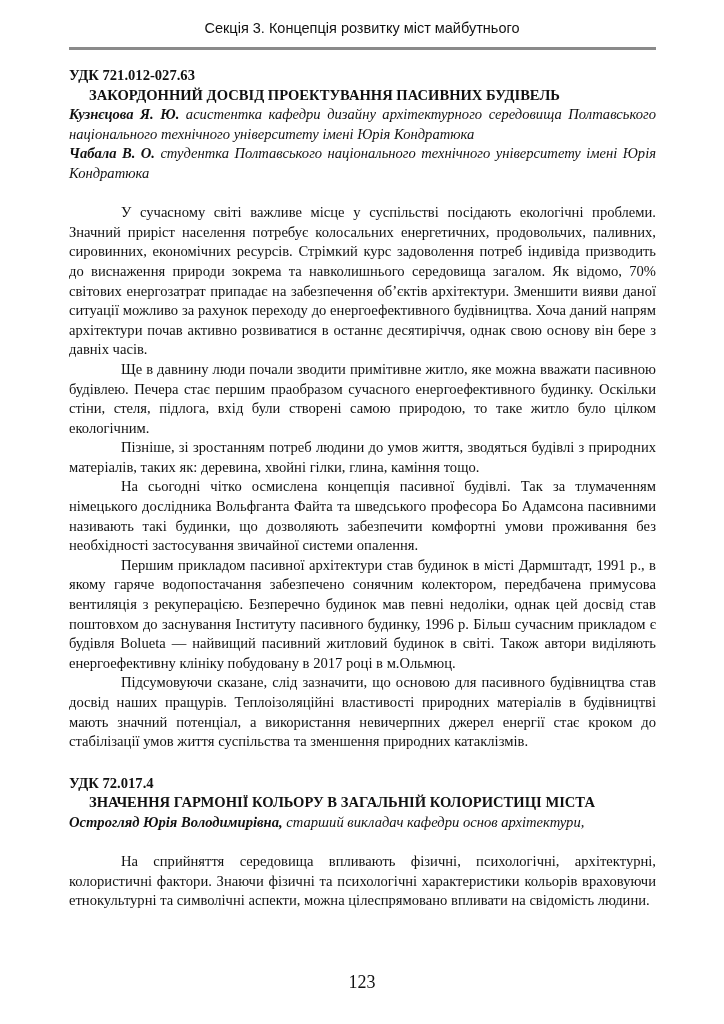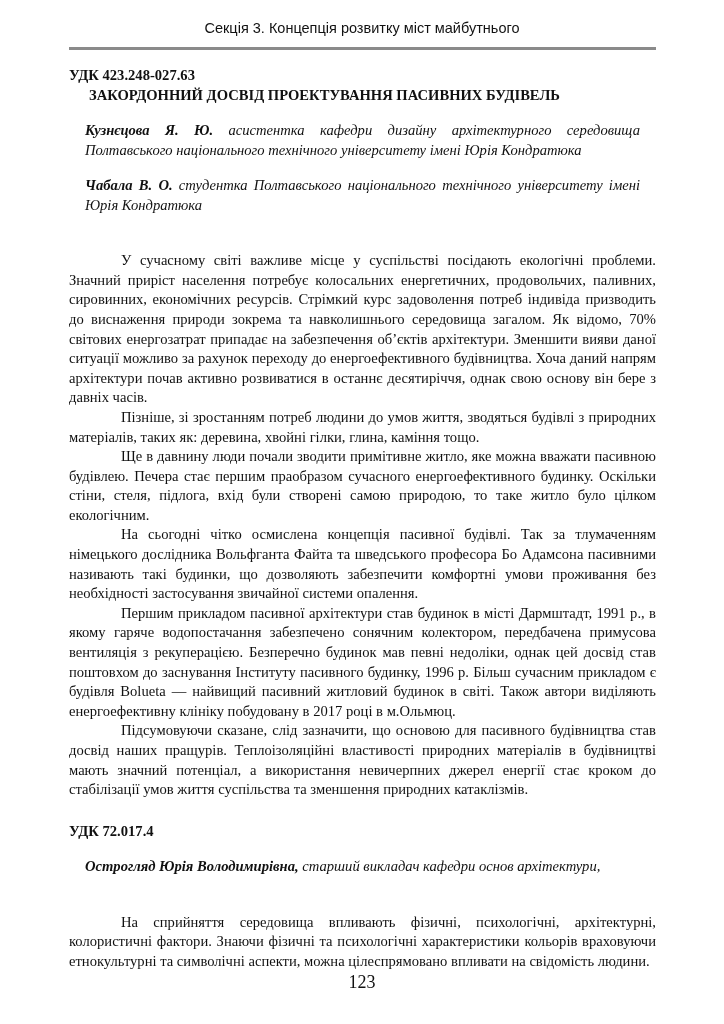--- a/index.html
+++ b/index.html
@@ -11,54 +11,55 @@
   .head-rule {
     position: absolute; left: 69px; top: 47px; width: 405px; height: 3px;
     background: #8a8a8a; width: 587px;
   }
   .page {
     position: absolute; left: 69px; top: 66px; width: 587px;
     font-family: "Liberation Serif", serif; font-size: 14.6px; line-height: 19.6px;
   }
   .udk { font-weight: bold; margin: 0; }
   .title { font-weight: bold; text-align: left; margin: 0; padding-left: 20px; }
-  .author { margin: 16px; text-align: justify; font-style: italic; }
+  .author { margin: 0; text-align: justify; font-style: italic; }
   .author .name { font-weight: bold; }
   .spacer { height: 19.6px; }
   .para { margin: 0; text-align: justify; text-indent: 52px; }
   .section2 { margin-top: 22px; }
   .page-number {
     position: absolute; left: 0; top: 972px; width: 724px; text-align: center;
     font-family: "Liberation Serif", serif; font-size: 18px;
   }
 </style>
 </head>
 <body>
 
 <div class="running-head">Секція 3. Концепція розвитку міст майбутнього</div>
 <div class="head-rule"></div>
 
 <div class="page">
 
   <section>
-    <p class="udk">УДК 423.248-027.63</p>
+    <p class="udk">УДК 721.012-027.63</p>
     <p class="title">ЗАКОРДОННИЙ ДОСВІД ПРОЕКТУВАННЯ ПАСИВНИХ БУДІВЕЛЬ</p>
     <p class="author"><span class="name">Кузнєцова Я. Ю.</span><span> асистентка кафедри дизайну архітектурного середовища Полтавського національного технічного університету імені Юрія Кондратюка</span></p>
     <p class="author"><span class="name">Чабала В. О.</span><span> студентка Полтавського національного технічного університету імені Юрія Кондратюка</span></p>
     <div class="spacer"></div>
     <p class="para">У сучасному світі важливе місце у суспільстві посідають екологічні проблеми. Значний приріст населення потребує колосальних енергетичних, продовольчих, паливних, сировинних, економічних ресурсів. Стрімкий курс задоволення потреб індивіда призводить до виснаження природи зокрема та навколишнього середовища загалом. Як відомо, 70% світових енергозатрат припадає на забезпечення об’єктів архітектури. Зменшити вияви даної ситуації можливо за рахунок переходу до енергоефективного будівництва. Хоча даний напрям архітектури почав активно розвиватися в останнє десятиріччя, однак свою основу він бере з давніх часів.</p>
+    <p class="para">Ще в давнину люди почали зводити примітивне житло, яке можна вважати пасивною будівлею. Печера стає першим праобразом сучасного енергоефективного будинку. Оскільки стіни, стеля, підлога, вхід були створені самою природою, то таке житло було цілком екологічним.</p>
     <p class="para">Пізніше, зі зростанням потреб людини до умов життя, зводяться будівлі з природних матеріалів, таких як: деревина, хвойні гілки, глина, каміння тощо.</p>
-    <p class="para">Ще в давнину люди почали зводити примітивне житло, яке можна вважати пасивною будівлею. Печера стає першим праобразом сучасного енергоефективного будинку. Оскільки стіни, стеля, підлога, вхід були створені самою природою, то таке житло було цілком екологічним.</p>
     <p class="para">На сьогодні чітко осмислена концепція пасивної будівлі. Так за тлумаченням німецького дослідника Вольфганта Файта та шведського професора Бо Адамсона пасивними називають такі будинки, що дозволяють забезпечити комфортні умови проживання без необхідності застосування звичайної системи опалення.</p>
     <p class="para">Першим прикладом пасивної архітектури став будинок в місті Дармштадт, 1991 р., в якому гаряче водопостачання забезпечено сонячним колектором, передбачена примусова вентиляція з рекуперацією. Безперечно будинок мав певні недоліки, однак цей досвід став поштовхом до заснування Інституту пасивного будинку, 1996 р. Більш сучасним прикладом є будівля Bolueta — найвищий пасивний житловий будинок в світі. Також автори виділяють енергоефективну клініку побудовану в 2017 році в м.Ольмюц.</p>
     <p class="para">Підсумовуючи сказане, слід зазначити, що основою для пасивного будівництва став досвід наших пращурів. Теплоізоляційні властивості природних матеріалів в будівництві мають значний потенціал, а використання невичерпних джерел енергії стає кроком до стабілізації умов життя суспільства та зменшення природних катаклізмів.</p>
   </section>
 
   <section class="section2">
     <p class="udk">УДК 72.017.4</p>
+    <p class="title">ЗНАЧЕННЯ ГАРМОНІЇ КОЛЬОРУ В ЗАГАЛЬНІЙ КОЛОРИСТИЦІ МІСТА</p>
     <p class="author"><span class="name">Острогляд Юрія Володимирівна,</span><span> старший викладач кафедри основ архітектури,</span></p>
     <div class="spacer"></div>
     <p class="para">На сприйняття середовища впливають фізичні, психологічні, архітектурні, колористичні фактори. Знаючи фізичні та психологічні характеристики кольорів враховуючи етнокультурні та символічні аспекти, можна цілеспрямовано впливати на свідомість людини.</p>
   </section>
 
 </div>
 
 <div class="page-number">123</div>
 
 </body></html>

